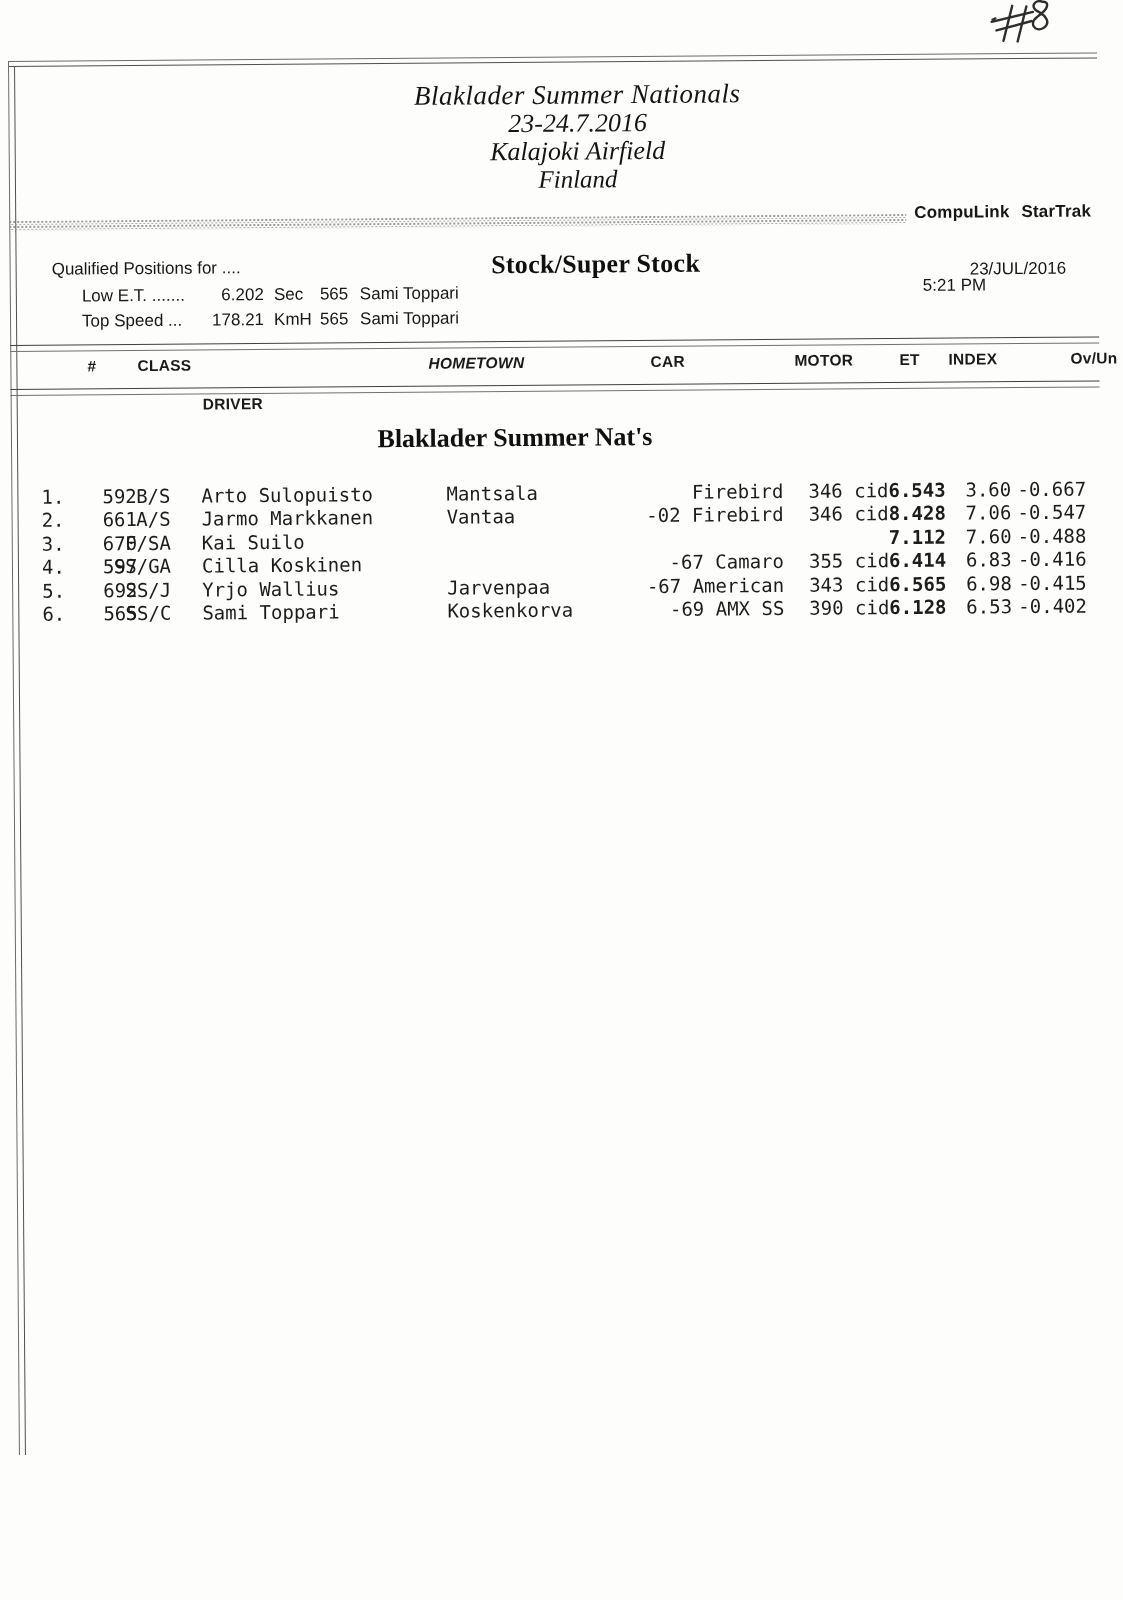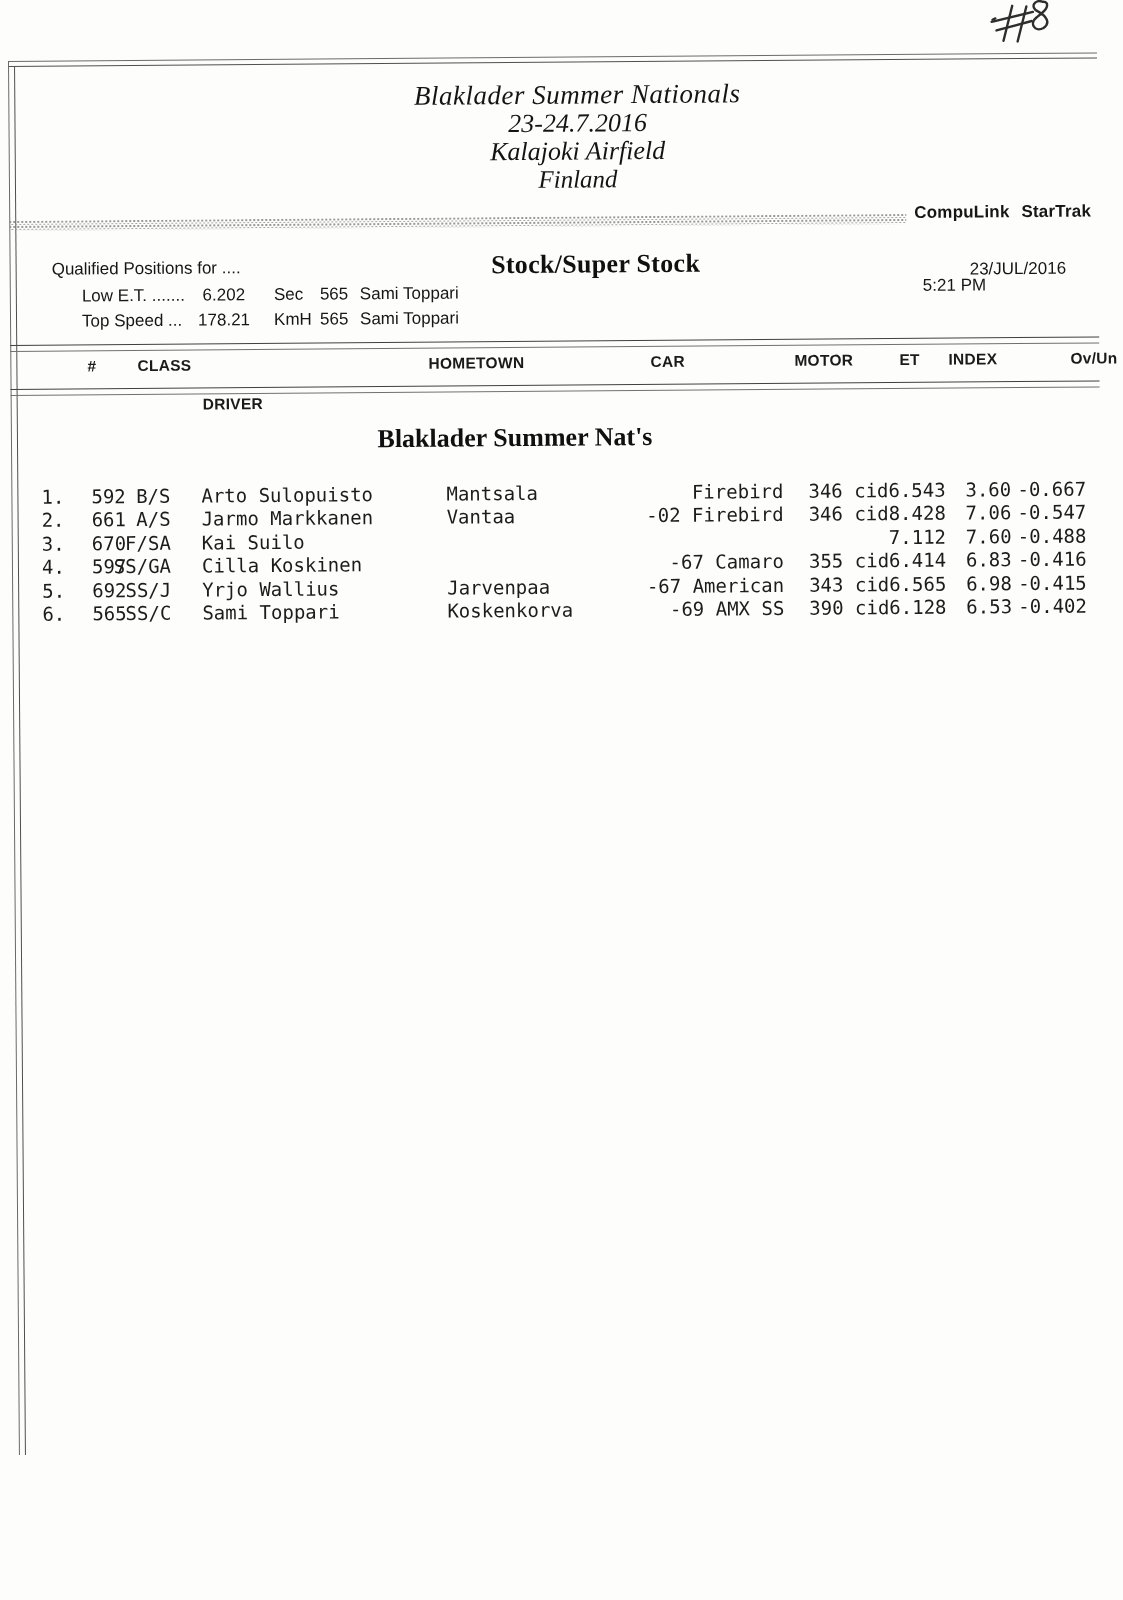--- a/index.html
+++ b/index.html
@@ -45,51 +45,51 @@
   .titleblock .t1{font-size:27px;line-height:30px;letter-spacing:.5px;}
   .titleblock .t2{font-size:26px;line-height:28px;}
   .titleblock .t3{font-size:26px;line-height:28px;}
   .titleblock .t4{font-size:25px;line-height:28px;}
   
   .sans17{font-size:17px;line-height:20px;color:#161616;}
   .brand{left:913px;top:210px;font-weight:bold;word-spacing:7px;letter-spacing:.2px;}
   .qhead{left:50px;top:260px;}
   .qrow{height:20px;}
   .qrow .lbl{position:absolute;left:80px;top:0;}
-  .qrow .val{position:absolute;left:182px;top:0;width:80px;text-align:center;}
+  .qrow .val{position:absolute;left:182px;top:0;width:80px;text-align:right;}
   .qrow .unit{position:absolute;left:272px;top:0;}
   .qrow .car{position:absolute;left:318px;top:0;}
   .qrow .drv{position:absolute;left:358px;top:0;}
   .qrow1{left:0;top:287px;width:700px;}
   .qrow2{left:0;top:312px;width:700px;}
   .classtitle{left:31px;top:254px;width:1126px;text-align:center;
     font-family:"Liberation Serif", serif;font-weight:bold;font-size:26px;color:#101010;letter-spacing:.3px;}
   .ptime{left:921px;top:283px;}
   .pdate{left:968px;top:267px;}
   
   .thead{font-size:15.5px;font-weight:bold;color:#1a1a1a;letter-spacing:.3px;top:358px;}
   .h-num{left:85px;} .h-class{left:135px;} .h-driver{left:200px;margin-top:39px;}
-  .h-hometown{left:426px;} .h-car{left:648px;} .h-motor{left:792px;}
+  .h-hometown{left:426px;font-style:italic;} .h-car{left:648px;} .h-motor{left:792px;}
   .h-et{left:897px;} .h-index{left:946px;} .h-ovun{left:1068px;}
   
   .sectiontitle{left:0;top:427px;width:1024px;text-align:center;
     font-family:"Liberation Serif", serif;font-weight:bold;font-size:26px;color:#101010;}
   
   .rows{left:0;top:486px;width:1123px;}
   .trow{position:relative;height:23.4px;line-height:23.4px;
     font-family:"DejaVu Sans Mono", monospace;font-size:19px;color:#1c1c1c;}
   .trow span{position:absolute;top:0;white-space:pre;}
   .c-pos{left:38px;}
-  .c-num{left:88px;}
+  .c-num{left:99px;}
   .c-class{left:100px;width:67px;text-align:right;}
   .c-driver{left:198px;}
   .c-hometown{left:443px;}
   .c-car{left:590px;width:190px;text-align:right;}
   .c-motor{left:805px;}
-  .c-et{left:885px;}
+  .c-et{left:885px;font-weight:bold;}
   .c-index{left:962px;}
   .c-ovun{left:1014px;}
 </style>
 </head>
 <body>
 
 <div class="sheet">
 
   <div class="abs handnote" aria-label="#8">
     <svg width="72" height="54" viewBox="0 0 72 54">

